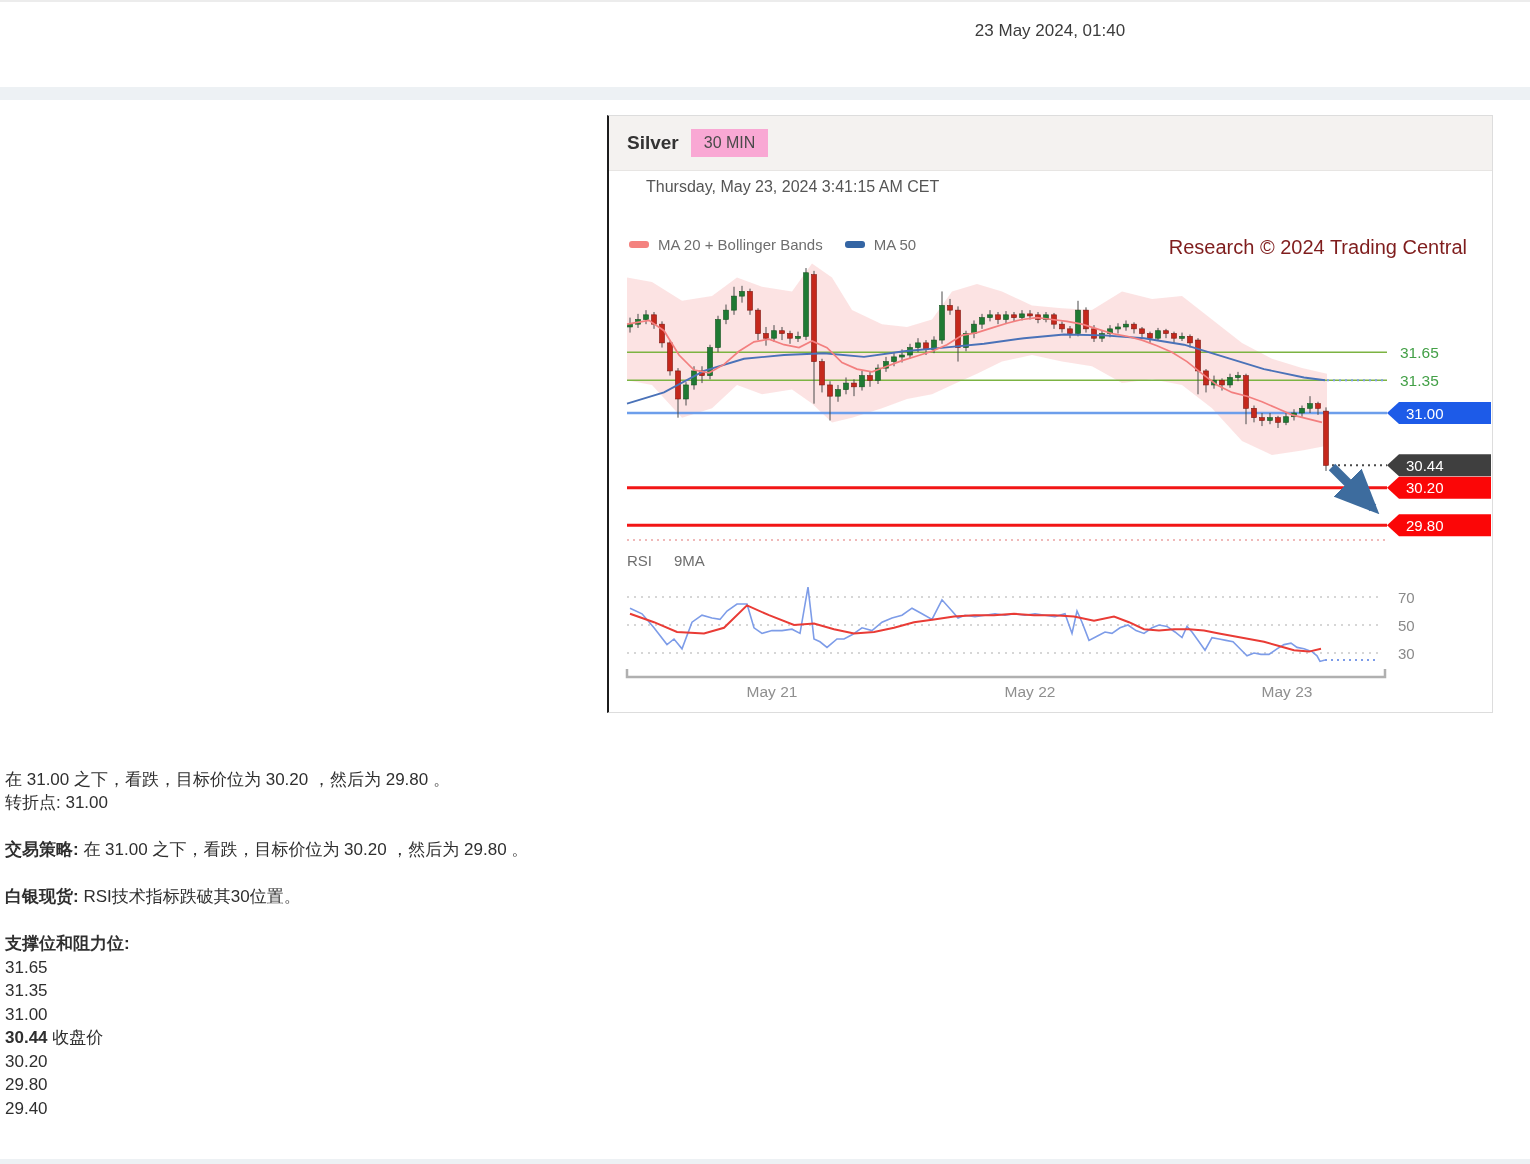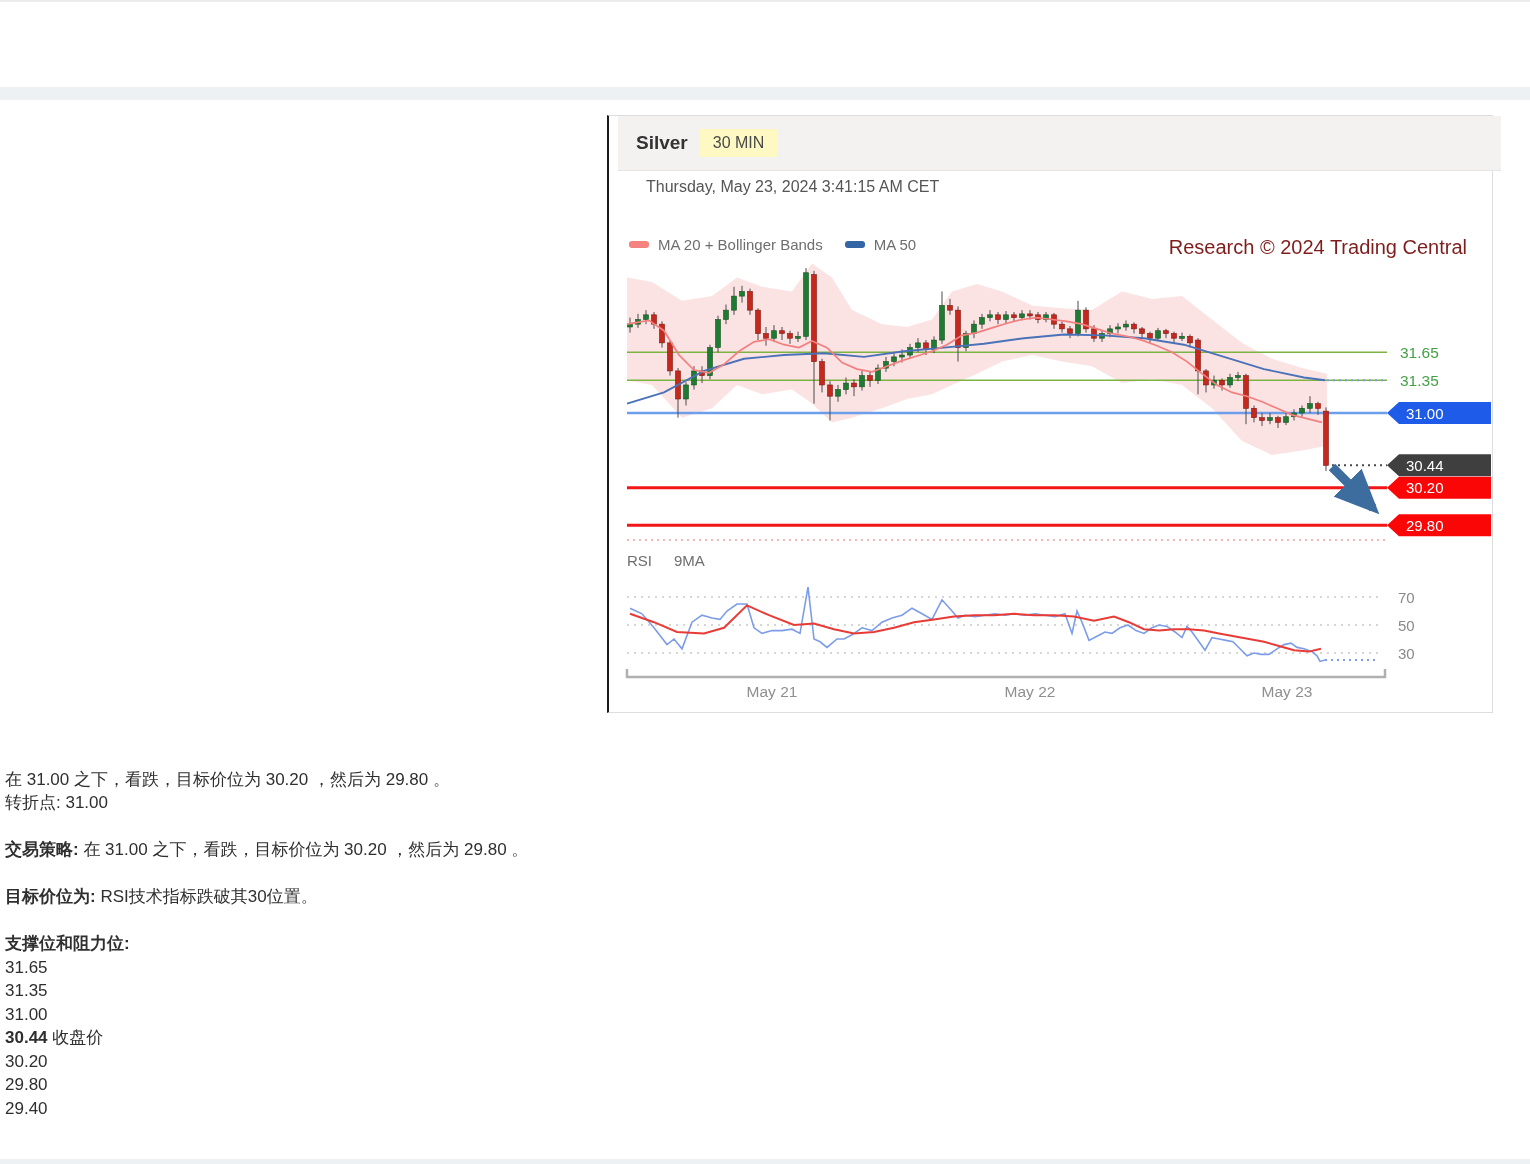--- a/index.html
+++ b/index.html
@@ -5,44 +5,45 @@
   html,body{margin:0;padding:0;background:#fff;font-family:"Liberation Sans",sans-serif;}
   .page{position:relative;width:1530px;height:1164px;background:#fff;overflow:hidden;border-top:2px solid #ececec;}
   .page-header{position:absolute;left:607px;top:10px;width:886px;text-align:center;}
   .page-title{font-size:22px;font-weight:bold;color:#2b2b2b;letter-spacing:.5px;}
   .page-date{margin-top:9px;font-size:17px;color:#3c3c3c;}
   .hr-band{position:absolute;left:0;top:85px;width:1530px;height:13px;background:#edf1f4;}
   .footer-band{position:absolute;left:0;top:1157px;width:1530px;height:7px;background:#edf1f4;}
 
   .chart-card{position:absolute;left:607px;top:113px;width:886px;height:598px;background:#fff;
     border:1px solid #ddd;border-left:2px solid #1c1c1c;box-sizing:border-box;}
-  .card-header{position:absolute;left:9px;top:0;width:100%;height:54px;background:#f4f2f0;
+  .card-header{position:absolute;left:0;top:0;width:100%;height:54px;background:#f4f2f0;
     border-bottom:1px solid #e7e5e3;display:flex;align-items:center;}
   .instrument{margin-left:18px;font-size:19px;font-weight:bold;color:#333;}
-  .interval-badge{margin-left:12px;background:#fef9c3;color:#4a4a4a;font-size:16px;padding:5px 13px;}
+  .interval-badge{margin-left:12px;background:#f9a8d4;color:#4a4a4a;font-size:16px;padding:5px 13px;}
   .timestamp{position:absolute;left:21px;top:62px;font-size:16px;color:#555;margin-left:16px;}
   .legend-row{position:absolute;left:20px;top:120px;width:850px;display:flex;align-items:flex-start;font-size:15px;color:#6e6e6e;}
   .legend-row .swatch{width:20px;height:7px;border-radius:3px;display:inline-block;margin-right:9px;}
   .legend-item{display:flex;align-items:center;margin-right:22px;}
   .copyright{margin-left:auto;margin-right:12px;color:#7f1d1d;font-size:20px;}
   .rsi-legend{position:absolute;left:18px;top:436px;display:flex;font-size:15px;color:#6e6e6e;}
   #chart-svg{position:absolute;left:0;top:0;pointer-events:none;}
 
   .analysis{position:absolute;left:5px;top:766px;width:1000px;font-size:17px;color:#2f2f2f;line-height:23px;}
   .analysis p{margin:0 0 24px 0;}
   .analysis .lbl{font-weight:bold;}
   .levels-list div{line-height:23.5px;}
   .levels-list .bold{font-weight:bold;}
 </style>
 </head>
 <body>
 
 <div class="page">
 
   <div class="page-header">
+    <div class="page-date">23 May 2024, 01:40</div>
   </div>
 
   <div class="hr-band"></div>
 
   <div class="chart-card">
     <svg id="chart-svg" width="886" height="598">
         <polygon points="18,161.4 43,166.1 73,184.8 103,180.1 128,161.4 153,170.8 183,175.5 203,147.4 223,161.4 243,194.1 273,208.2 298,211.0 323,203.5 343,175.5 368,168.0 393,175.5 423,189.5 453,192.3 483,194.1 513,175.5 543,182.9 573,180.1 603,203.5 633,226.9 663,242.8 693,252.1 718,257.7 718,329.7 693,334.4 663,339.1 633,325.1 603,292.3 573,268.9 543,263.3 513,267.1 483,250.3 453,245.6 423,239.0 393,245.6 368,257.7 343,268.9 323,278.3 298,283.0 273,292.3 243,301.7 223,306.4 203,287.6 183,273.6 153,278.3 128,268.9 103,292.3 73,301.7 43,268.9 18,264.3" fill="#f5a3a3" opacity="0.3"></polygon>
         <line x1="18" y1="236.2" x2="778" y2="236.2" stroke="#7cb342" stroke-width="1.6"></line>
         <line x1="18" y1="264.3" x2="778" y2="264.3" stroke="#7cb342" stroke-width="1.6"></line>
         <line x1="18" y1="297.0" x2="778" y2="297.0" stroke="#6d9eeb" stroke-width="2.5"></line>
@@ -285,21 +286,21 @@
       <span class="legend-item">
         <span class="swatch" id="sw-9ma" style="background: rgb(233, 21, 13);"></span>
         <span>9MA</span>
       </span>
     </div>
   </div>
 
   <div class="analysis">
     <p><span>在 31.00 之下，看跌，目标价位为 30.20 ，然后为 29.80 。</span><br><span>转折点: 31.00</span></p>
     <p><span class="lbl">交易策略:</span><span> 在 31.00 之下，看跌，目标价位为 30.20 ，然后为 29.80 。</span></p>
-    <p><span class="lbl">目标价位为:</span><span> RSI技术指标跌破其30位置。</span></p>
+    <p><span class="lbl">白银现货:</span><span> RSI技术指标跌破其30位置。</span></p>
     <div class="levels-list">
       <div class="lbl">支撑位和阻力位:</div>
       <div><span>31.65</span><span></span></div>
       <div><span>31.35</span><span></span></div>
       <div><span>31.00</span><span></span></div>
       <div><span class="bold">30.44</span><span> 收盘价</span></div>
       <div><span>30.20</span><span></span></div>
       <div><span>29.80</span><span></span></div>
       <div><span>29.40</span><span></span></div>
     </div>

